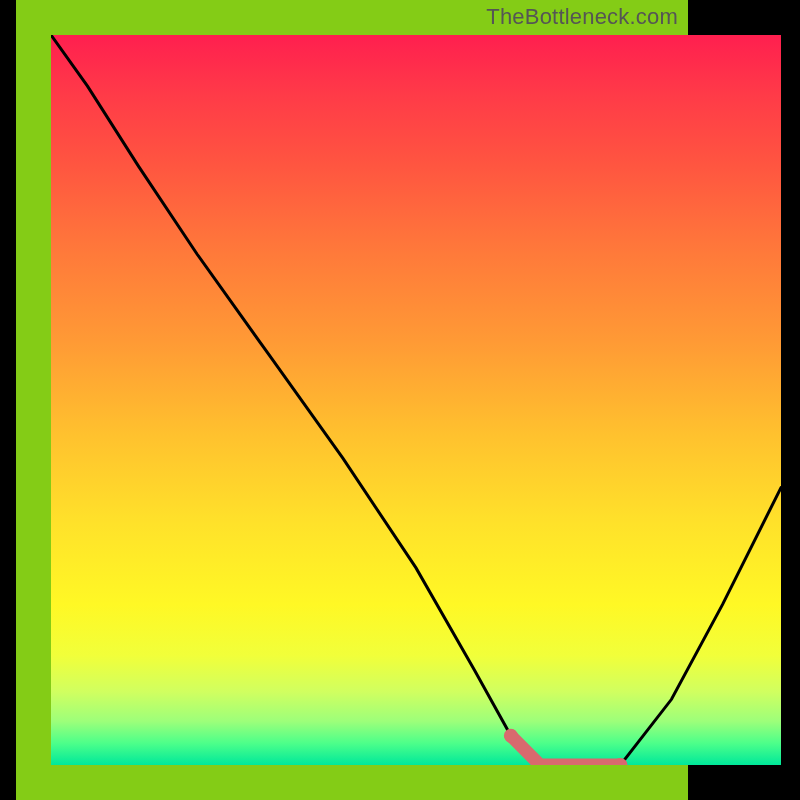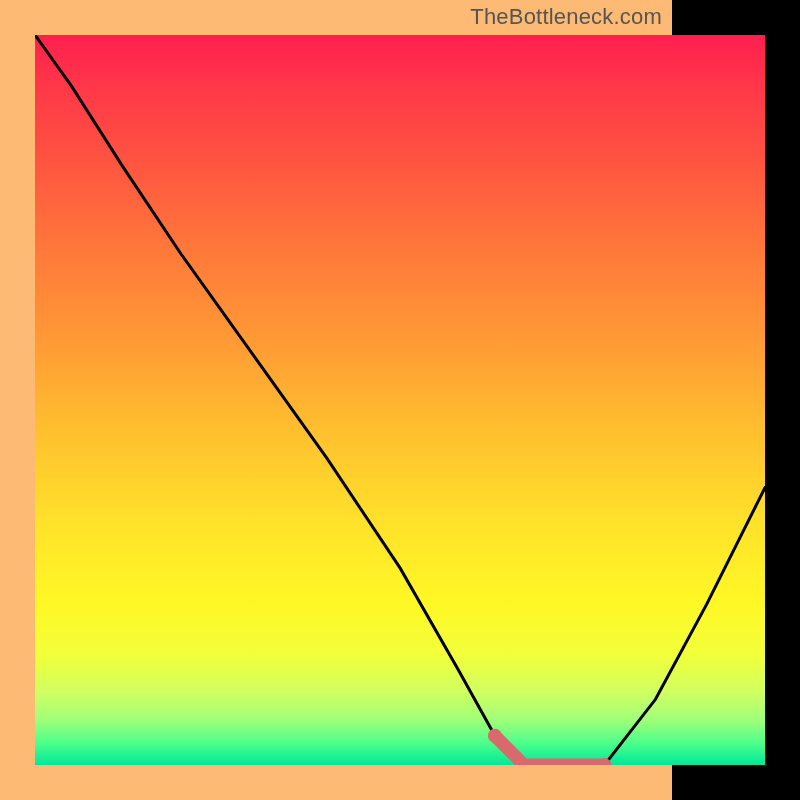--- a/index.html
+++ b/index.html
@@ -8,21 +8,22 @@
     width: 800px;
     height: 800px;
     background: #000;
     font-family: Arial, Helvetica, sans-serif;
     overflow: hidden;
   }
   .container {
     position: relative;
     width: 672px;
     height: 800px;
-    background: #fdba74;
+    background: #84cc16;
+    margin-left: 16px;
   }
   .watermark {
     position: absolute;
     top: 4px;
     right: 10px;
     color: #555;
     font-size: 22px;
     font-weight: 500;
     z-index: 5;
     letter-spacing: 0.2px;

